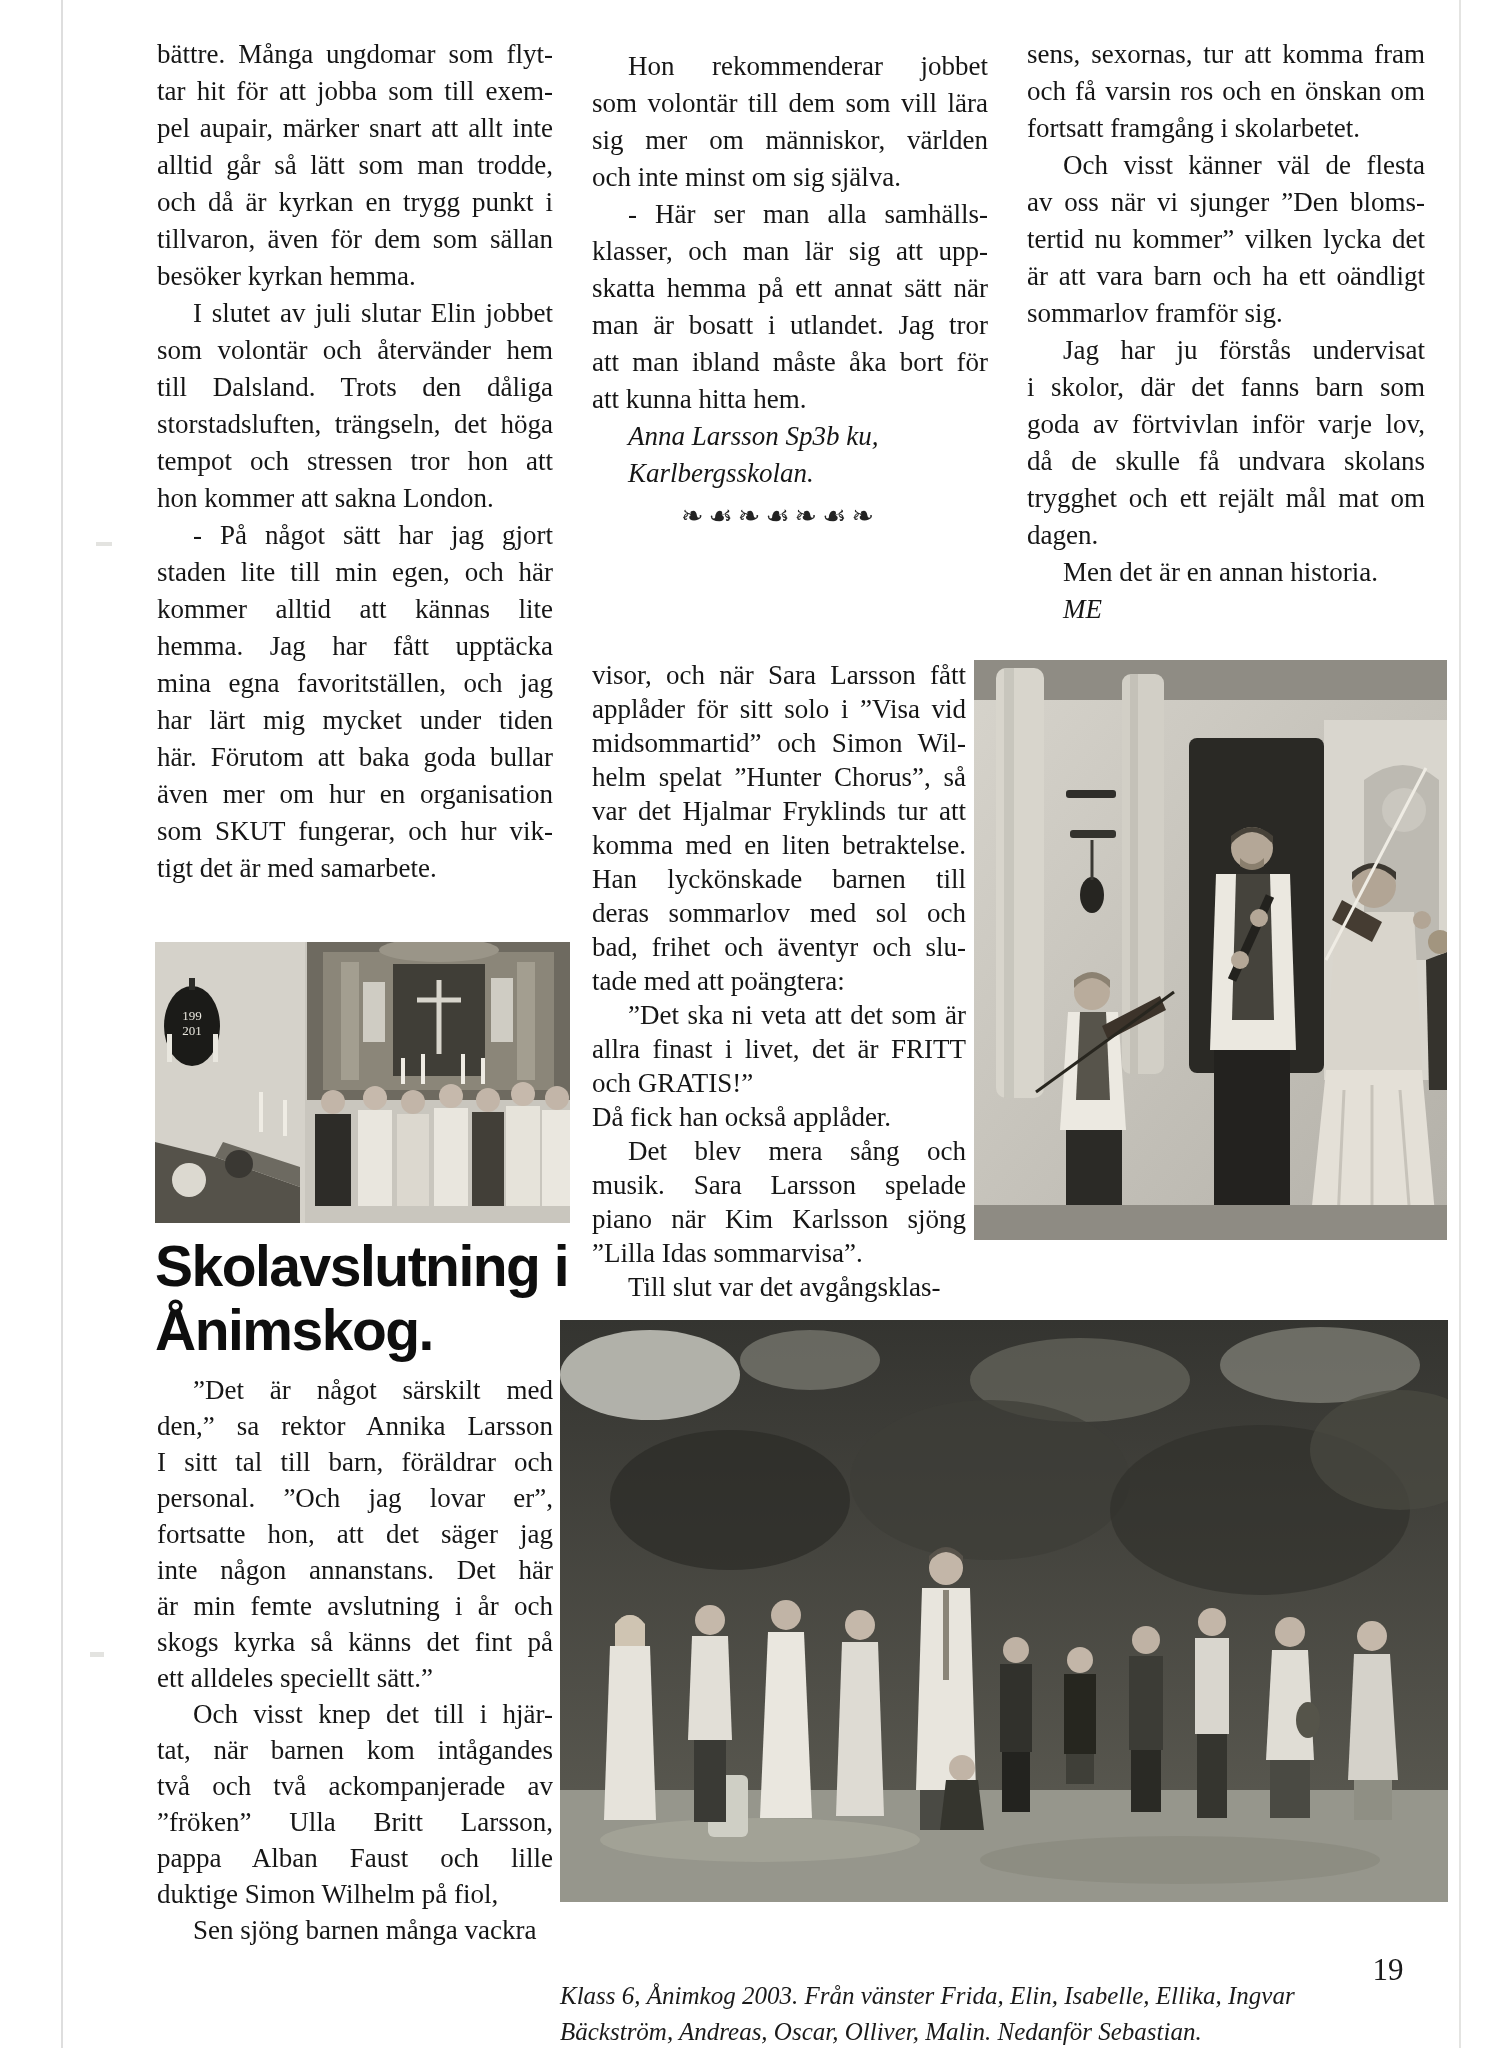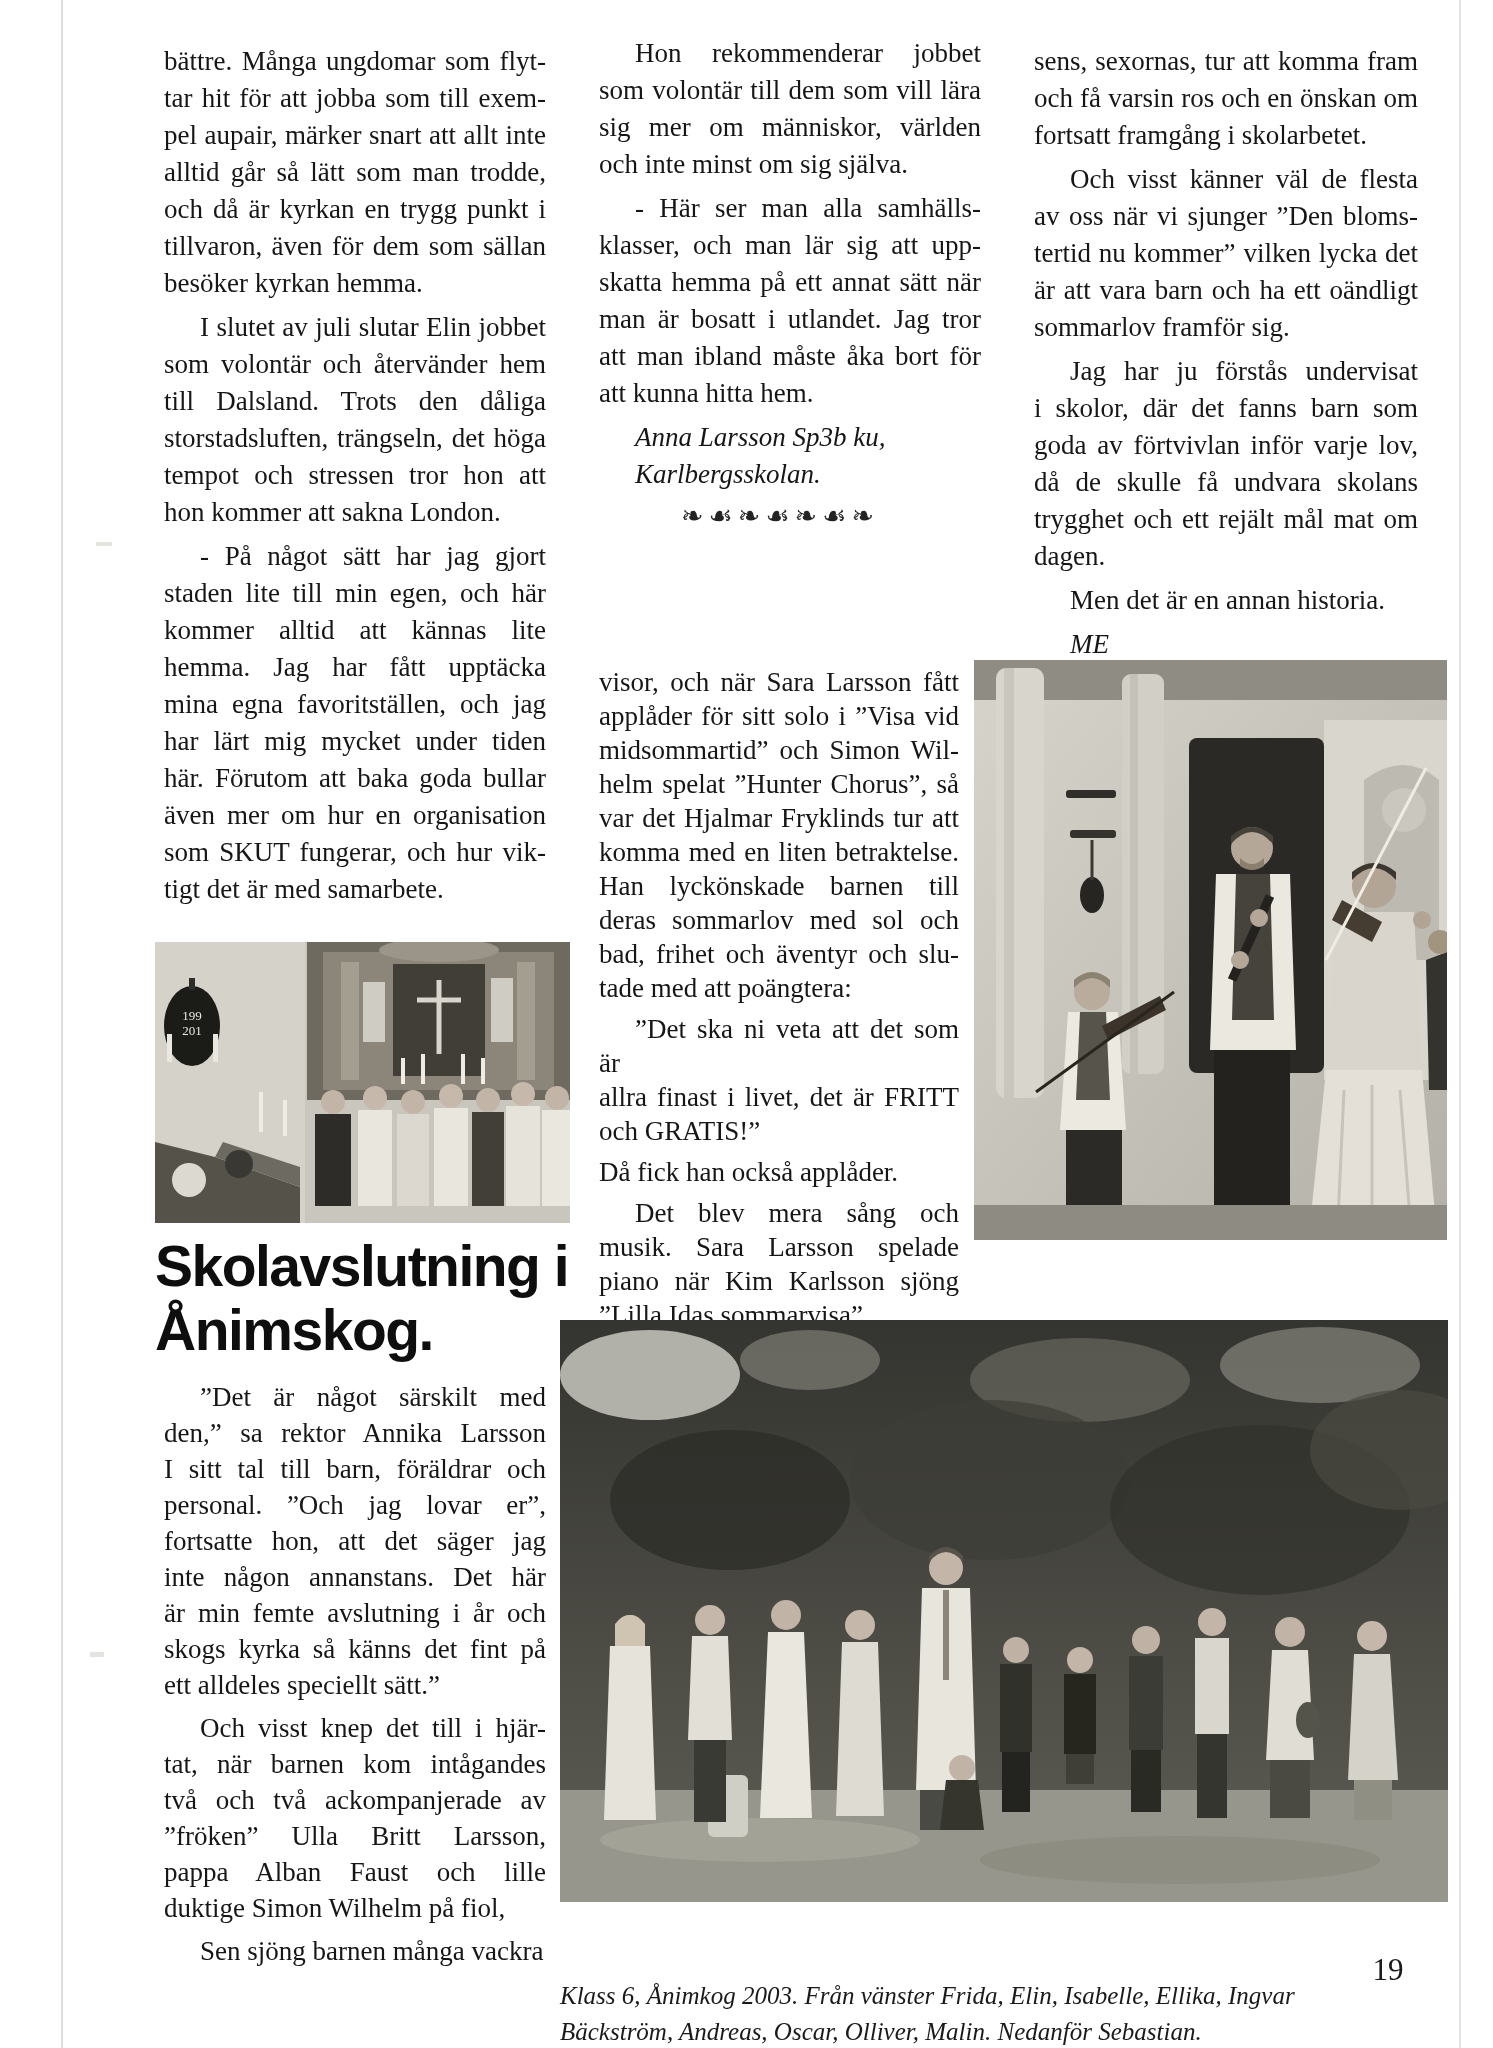--- a/index.html
+++ b/index.html
@@ -3,21 +3,21 @@
 <meta charset="utf-8">
 <style>
   html,body { margin:0; padding:0; background:#888; }
   #page {
     position:relative; width:1493px; height:2048px; background:#ffffff;
     overflow:hidden; font-family:"Liberation Serif", serif; color:#151515;
   }
   .abs { position:absolute; }
   .col { font-size:27px; line-height:37px; color:#161616; }
   .col.tight { line-height:34px; }
-  .para { margin:7px; }
+  .para { margin:0; }
   .line { text-align:justify; text-align-last:justify; }
   .line.last { text-align-last:left; }
   .para.indent > .line:first-child { text-indent:36px; }
   .para.italic { font-style:italic; }
   .para.italic .line { text-align:left; text-align-last:left; padding-left:36px; text-indent:0; }
   .heading {
     font-family:"Liberation Sans", sans-serif; font-weight:bold;
     font-size:57px; line-height:64px; letter-spacing:-1.5px; color:#0e0e0e;
   }
   .ornament { font-size:27px; letter-spacing:5px; color:#232323; text-align:center; }
@@ -67,21 +67,21 @@
         <div class="line">hemma. Jag har fått upptäcka</div>
         <div class="line">mina egna favoritställen, och jag</div>
         <div class="line">har lärt mig mycket under tiden</div>
         <div class="line">här. Förutom att baka goda bullar</div>
         <div class="line">även mer om hur en organisation</div>
         <div class="line">som SKUT fungerar, och hur vik-</div>
         <div class="line last">tigt det är med samarbete.</div>
       </div>
     </div>
 
-  <div class="abs col" style="left:592px; top:28px; width:396px;">
+  <div class="abs col" style="left:592px; top:48px; width:396px;">
       <div class="para indent">
         <div class="line">Hon rekommenderar jobbet</div>
         <div class="line">som volontär till dem som vill lära</div>
         <div class="line">sig mer om människor, världen</div>
         <div class="line last">och inte minst om sig själva.</div>
       </div>
       <div class="para indent">
         <div class="line">- Här ser man alla samhälls-</div>
         <div class="line">klasser, och man lär sig att upp-</div>
         <div class="line">skatta hemma på ett annat sätt när</div>

